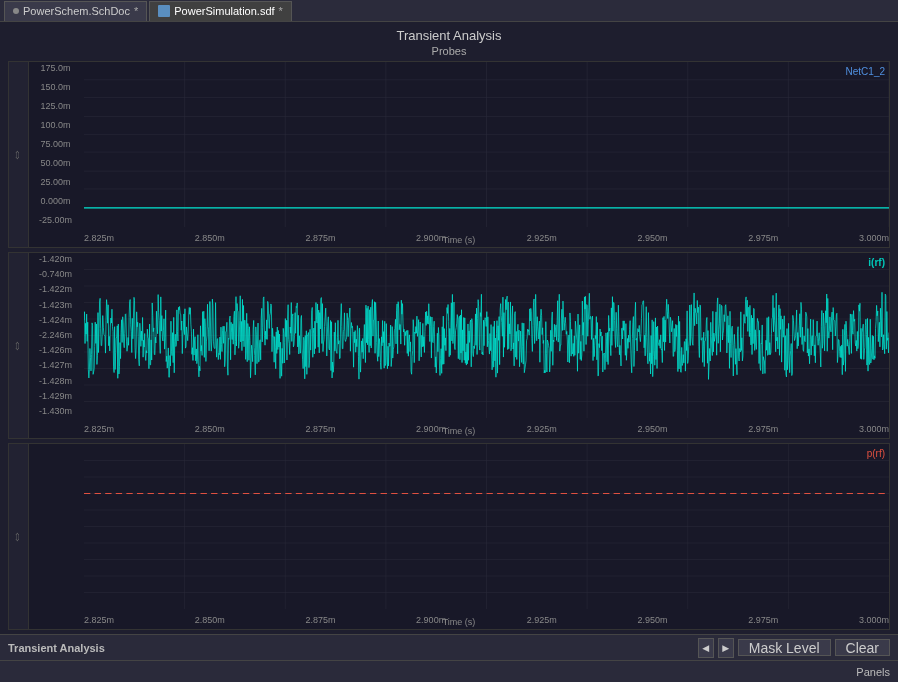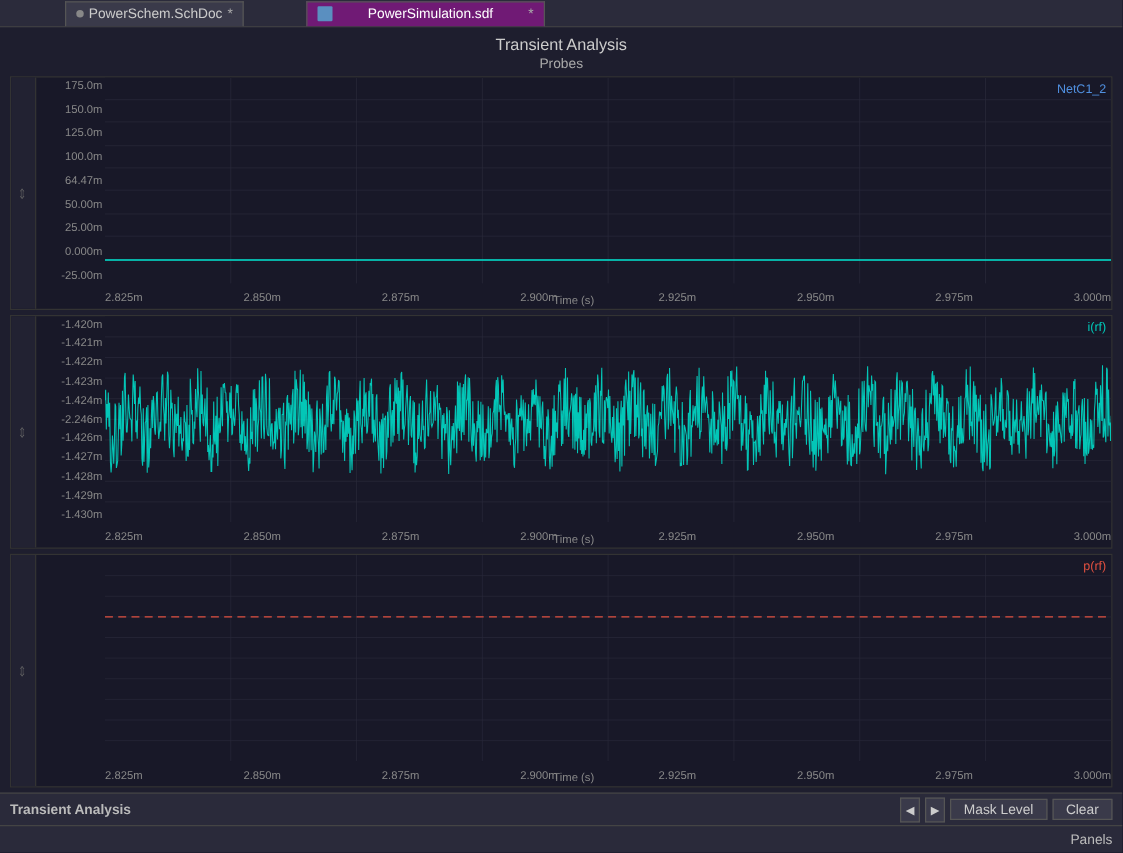--- a/index.html
+++ b/index.html
@@ -27,26 +27,24 @@
       align-items: center;
       background: #3a3a4a;
       border: 1px solid #555;
       border-bottom: none;
       padding: 2px 8px;
       margin-right: 2px;
       font-size: 11px;
       color: #ccc;
       cursor: pointer;
       height: 20px;
-      margin-left: 48px;
     }
     .tab.active {
-      background: #701a75;
+      background: #404040;
       color: #fff;
-      gap: 24px;
     }
     .tab-dot {
       width: 6px;
       height: 6px;
       background: #888;
       border-radius: 50%;
       margin-right: 4px;
     }
     .tab-icon {
       width: 12px;
@@ -121,21 +119,21 @@
     .y-axis {
       position: absolute;
       left: 0;
       top: 0;
       bottom: 20px;
       width: 55px;
       display: flex;
       flex-direction: column;
       justify-content: space-between;
       padding: 2px 2px 2px 0;
-      text-align: right;
+      text-align: center;
       font-size: 9px;
       color: #888;
     }
 
     .y-label { line-height: 1; }
 
     .chart-plot {
       position: absolute;
       left: 55px;
       top: 0;
@@ -197,21 +195,21 @@
       display: flex;
       align-items: center;
       gap: 4px;
     }
 
     .btn {
       background: #3a3a4a;
       border: 1px solid #555;
       color: #ccc;
       padding: 2px 10px;
-      font-size: 11px;
+      font-size: 14px;
       cursor: pointer;
       height: 17px;
       display: flex;
       align-items: center;
     }
 
     .nav-btn {
       background: #3a3a4a;
       border: 1px solid #555;
       color: #ccc;
@@ -279,21 +277,21 @@
     <div class="chart-row">
       <div class="y-axis-handle">
         <span class="y-axis-handle-icon">⇔</span>
       </div>
       <div class="chart-inner">
         <div class="y-axis">
           <span class="y-label">175.0m</span>
           <span class="y-label">150.0m</span>
           <span class="y-label">125.0m</span>
           <span class="y-label">100.0m</span>
-          <span class="y-label">64.47m</span>
+          <span class="y-label">75.00m</span>
           <span class="y-label">50.00m</span>
           <span class="y-label">25.00m</span>
           <span class="y-label">0.000m</span>
           <span class="y-label">-25.00m</span>
         </div>
         <div class="chart-plot">
           <svg viewBox="0 0 760 130" preserveAspectRatio="none">
 
             <line class="grid-line-h" x1="0" y1="14" x2="760" y2="14"></line>
             <line class="grid-line-h" x1="0" y1="28" x2="760" y2="28"></line>
@@ -331,21 +329,21 @@
       </div>
     </div>
 
     <div class="chart-row">
       <div class="y-axis-handle">
         <span class="y-axis-handle-icon">⇔</span>
       </div>
       <div class="chart-inner">
         <div class="y-axis">
           <span class="y-label">-1.420m</span>
-          <span class="y-label">-1.421m</span>
+          <span class="y-label">-0.740m</span>
           <span class="y-label">-1.422m</span>
           <span class="y-label">-1.423m</span>
           <span class="y-label">-1.424m</span>
           <span class="y-label">-2.246m</span>
           <span class="y-label">-1.426m</span>
           <span class="y-label">-1.427m</span>
           <span class="y-label">-1.428m</span>
           <span class="y-label">-1.429m</span>
           <span class="y-label">-1.430m</span>
         </div>
@@ -377,21 +375,21 @@
           <span>2.825m</span>
           <span>2.850m</span>
           <span>2.875m</span>
           <span>2.900m</span>
           <span>2.925m</span>
           <span>2.950m</span>
           <span>2.975m</span>
           <span>3.000m</span>
         </div>
         <div class="x-axis-title">Time (s)</div>
-        <div class="series-label" style="color:#00c8b8;">i(rf)</div>
+        <div class="series-label" style="color:#00c8b8;font-weight:bold;">i(rf)</div>
       </div>
     </div>
 
     <div class="chart-row">
       <div class="y-axis-handle">
         <span class="y-axis-handle-icon">⇔</span>
       </div>
       <div class="chart-inner">
         <div class="chart-plot">
           <svg viewBox="0 0 760 160" preserveAspectRatio="none">

